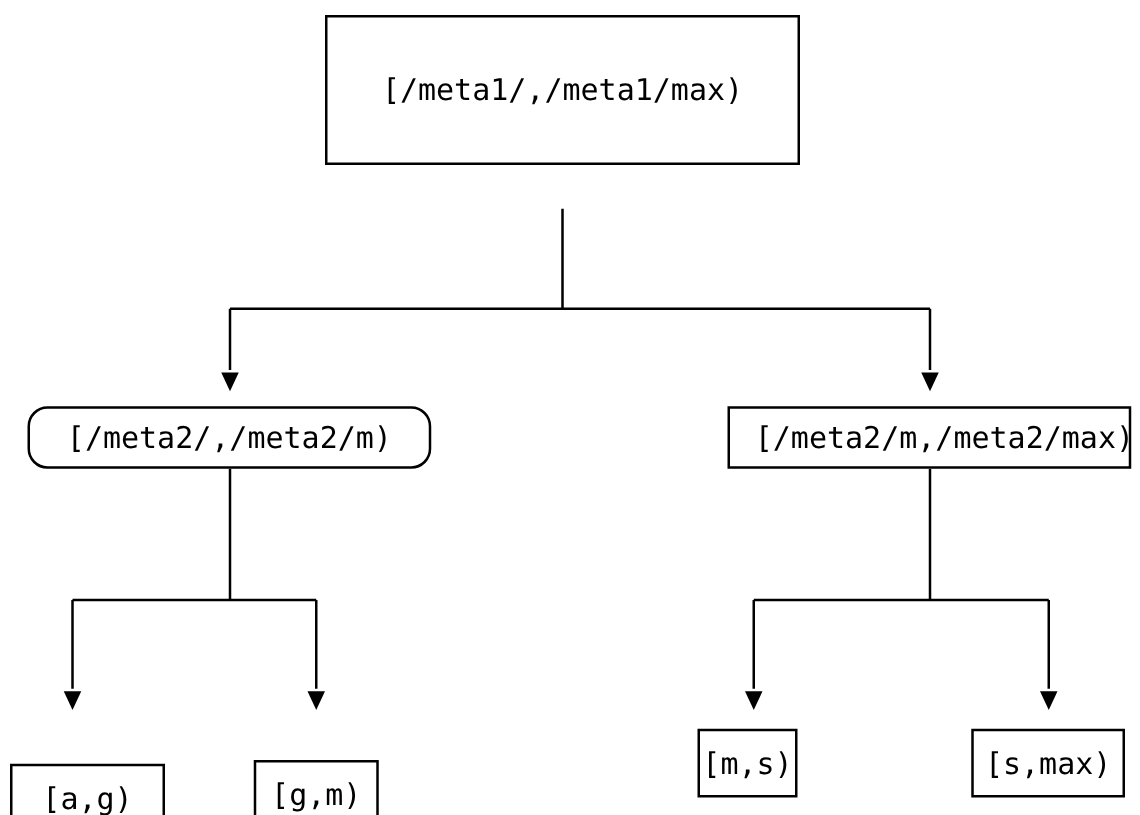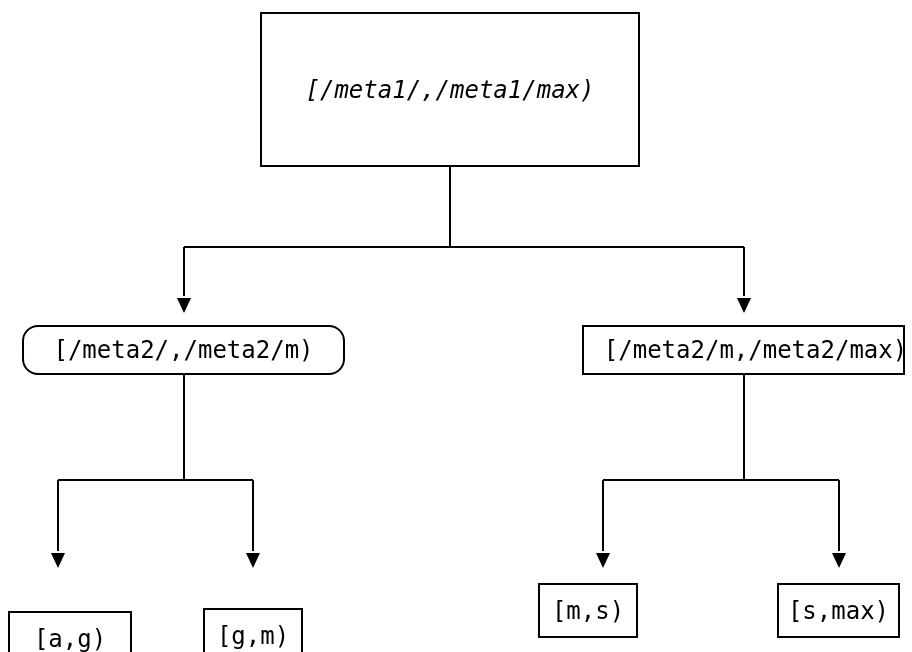--- a/index.html
+++ b/index.html
@@ -30,26 +30,26 @@
     background: #ffffff;
     color: #000000;
     display: flex;
     align-items: center;
     justify-content: center;
     font-size: 24px;
     line-height: 1;
     white-space: nowrap;
     z-index: 1;
   }
-  .node-root        { left: 260px; top: 12px;  width: 380px; height: 155px; font-style: italic; }
+  .node-root        { left: 260px; top: 12px;  width: 380px; height: 120px; }
   .node-left-child  { left: 22px;  top: 325px; width: 323px; height: 50px; border-radius: 16px; }
   .node-right-child { left: 582px; top: 325px; width: 323px; height: 50px; padding-left: 24px; }
   .node-leaf-1      { left: 8px;   top: 583px; width: 124px; height: 55px; margin-top: 28px; }
   .node-leaf-2      { left: 203px; top: 583px; width: 100px; height: 55px; margin-top: 25px; }
-  .node-leaf-3      { left: 538px; top: 583px; width: 100px; height: 55px; text-align: right; }
+  .node-leaf-3      { left: 558px; top: 583px; width: 80px; height: 55px; text-align: right; }
   .node-leaf-4      { left: 777px; top: 583px; width: 123px; height: 55px; }
   .edge {
     stroke: #000000;
     stroke-width: 2;
     fill: none;
   }
   .arrowhead {
     fill: #000000;
     stroke: none;
   }

